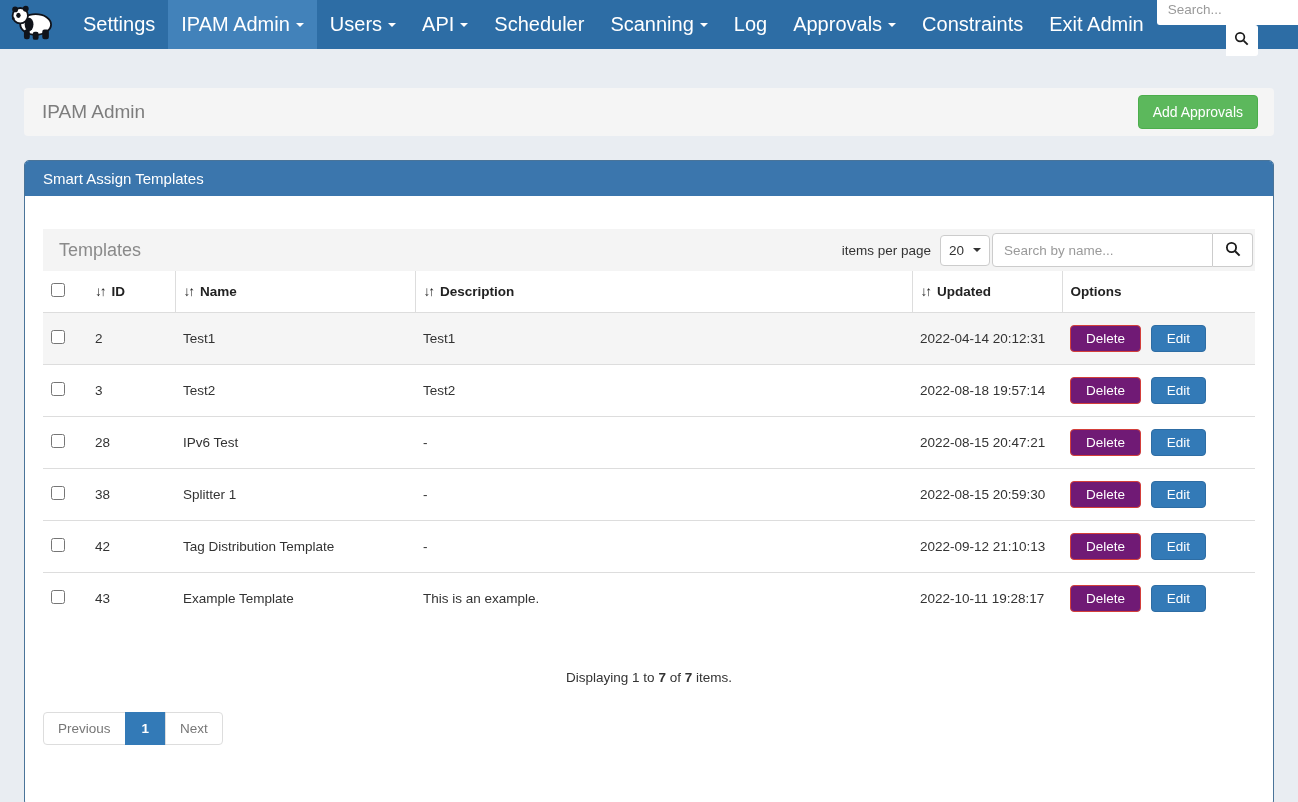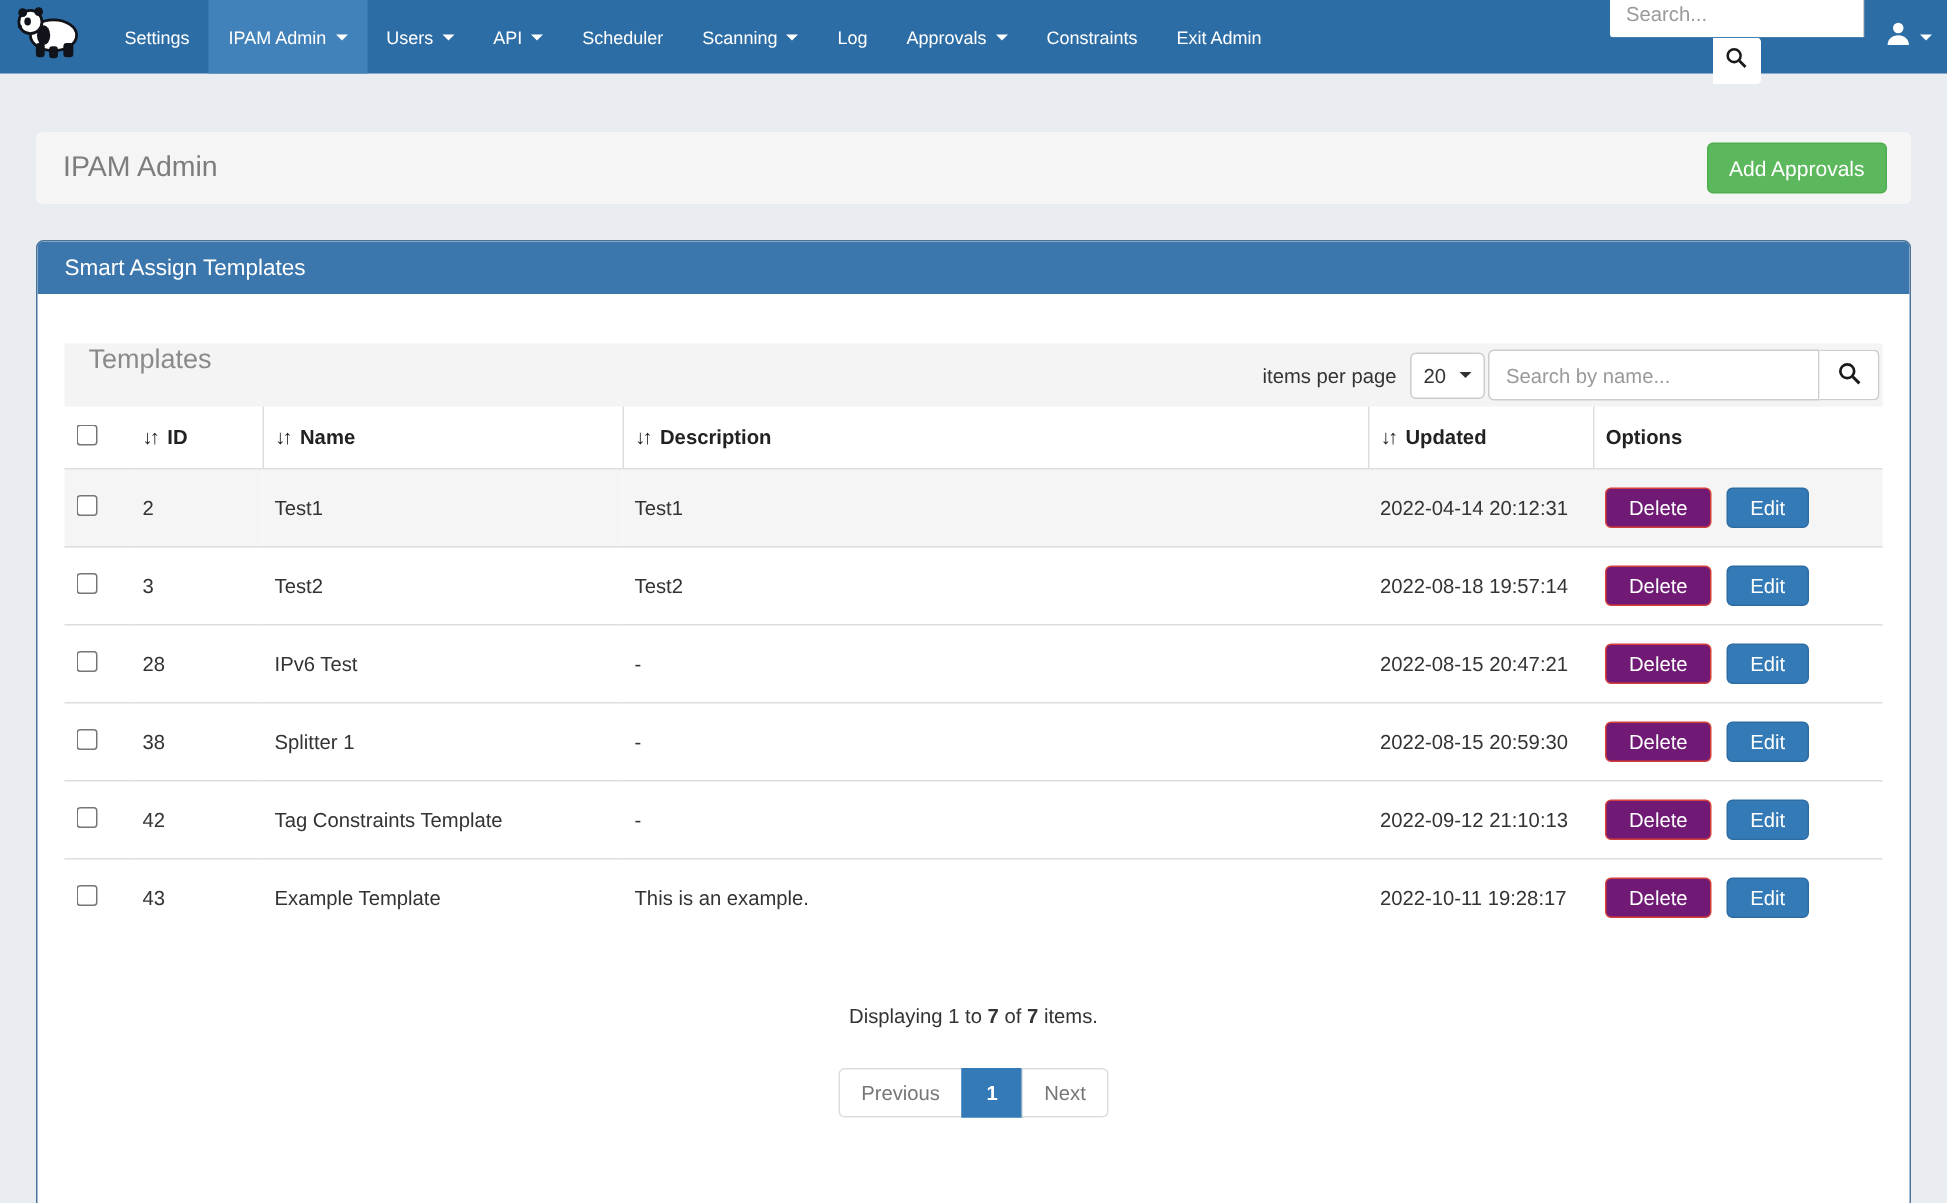--- a/index.html
+++ b/index.html
@@ -21,21 +21,21 @@
   }
   .brand {
     display: flex; align-items: center;
     padding: 0 16px 0 10px;
   }
   .nav-items { display: flex; list-style: none; margin: 0; padding: 0; }
   .nav-item {
     display: flex; align-items: center;
     padding: 0 13px;
     color: #ffffff;
-    font-size: 12px;
+    font-size: 20px;
     cursor: pointer;
     white-space: nowrap;
   }
   .nav-item.active { background: #4282ba; }
   .caret {
     display: inline-block;
     width: 0; height: 0;
     margin-left: 6px;
     border-left: 4px solid transparent;
     border-right: 4px solid transparent;
@@ -118,21 +118,21 @@
     font-size: 15px;
     padding: 9px 18px;
   }
   .panel-body { padding: 18px 18px 60px 18px; }
 
   
   .toolbar {
     margin-top: 15px;
     background: #f4f4f4;
     height: 42px;
-    display: flex; 
+    display: flex; align-items: center;
     padding: 0 2px 0 16px;
   }
   .toolbar-title { font-size: 18px; color: #8a8a8a; }
   .toolbar-right { margin-left: auto; display: flex; align-items: center; }
   .ipp-label { font-size: 13.5px; color: #333; margin-right: 9px; }
   .ipp-select {
     width: 50px; height: 31px;
     background: #fff;
     border: 1px solid #ccc;
     border-radius: 4px;
@@ -213,21 +213,21 @@
   
   .summary {
     text-align: center;
     font-size: 13.5px;
     color: #333;
     margin-top: 46px;
   }
   .summary b { font-weight: bold; }
   .pagination {
     margin-top: 27px;
-    display: flex; justify-content: center;
+    display: flex; 
   }
   .page-btn {
     background: #fff;
     border: 1px solid #ddd;
     color: #777;
     font-size: 13.5px;
     padding: 8px 14px;
     cursor: pointer;
     margin-left: -1px;
   }
@@ -419,21 +419,21 @@
             <td>-</td>
             <td>2022-08-15 20:59:30</td>
             <td>
               <button class="btn-row btn-delete">Delete</button>
               <button class="btn-row btn-edit">Edit</button>
             </td>
           </tr>
           <tr>
             <td class="check-cell"><input type="checkbox" style=""></td>
             <td>42</td>
-            <td>Tag Constraints Template</td>
+            <td>Tag Distribution Template</td>
             <td>-</td>
             <td>2022-09-12 21:10:13</td>
             <td>
               <button class="btn-row btn-delete">Delete</button>
               <button class="btn-row btn-edit">Edit</button>
             </td>
           </tr>
           <tr>
             <td class="check-cell"><input type="checkbox" style=""></td>
             <td>43</td>

